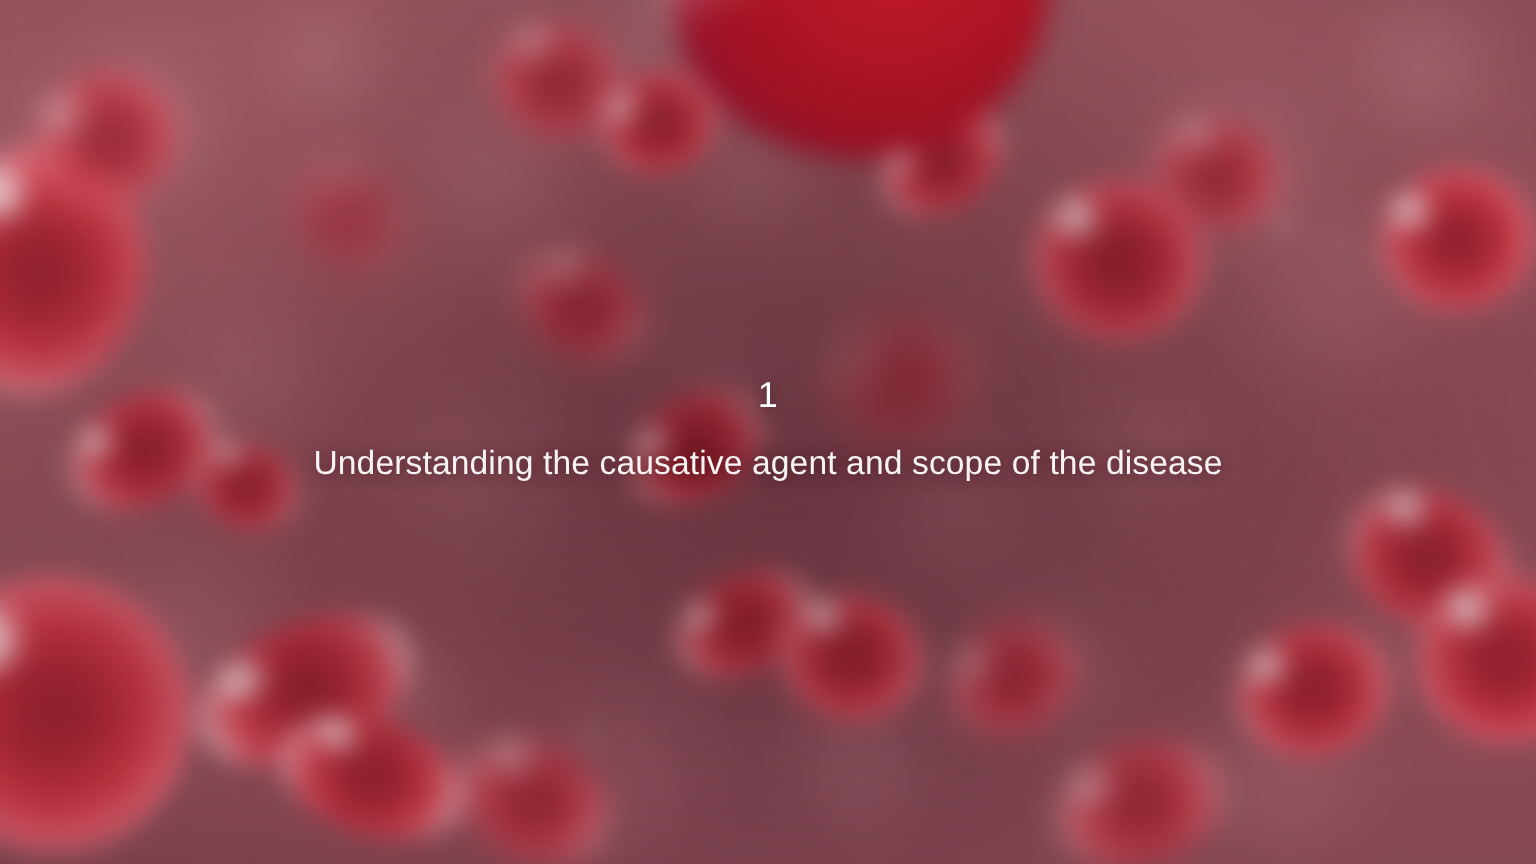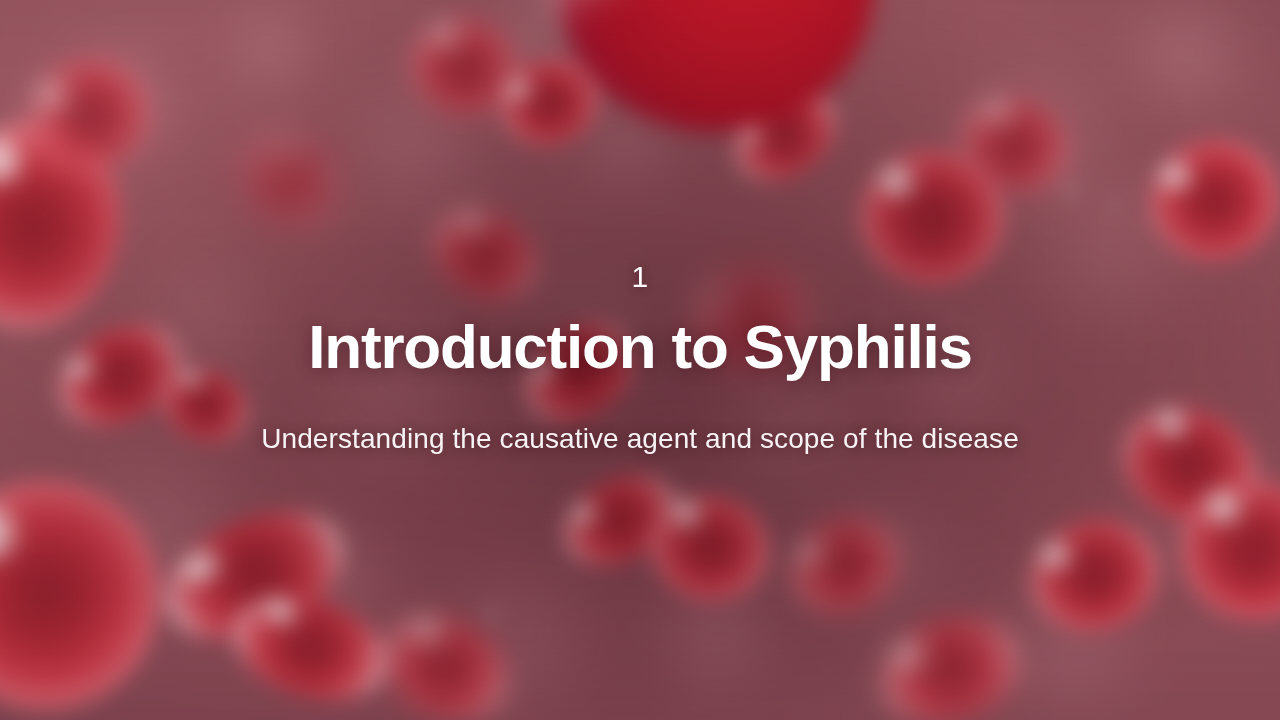--- a/index.html
+++ b/index.html
@@ -235,17 +235,16 @@
           <div class="speck" style="left: 1331px; top: 572px; width: 7px; height: 7px;"></div>
           <div class="speck" style="left: 410px; top: 250px; width: 6px; height: 6px;"></div>
         </div>
     </div>
   </div>
 
   <div class="scrim"></div>
 
   <div class="content">
     <div class="section-number">1</div>
-    <h1 class="slide-title">Introduction to Syphilis</h1>
     <p class="slide-subtitle">Understanding the causative agent and scope of the disease</p>
   </div>
 
 </div>
 
 </body></html>

